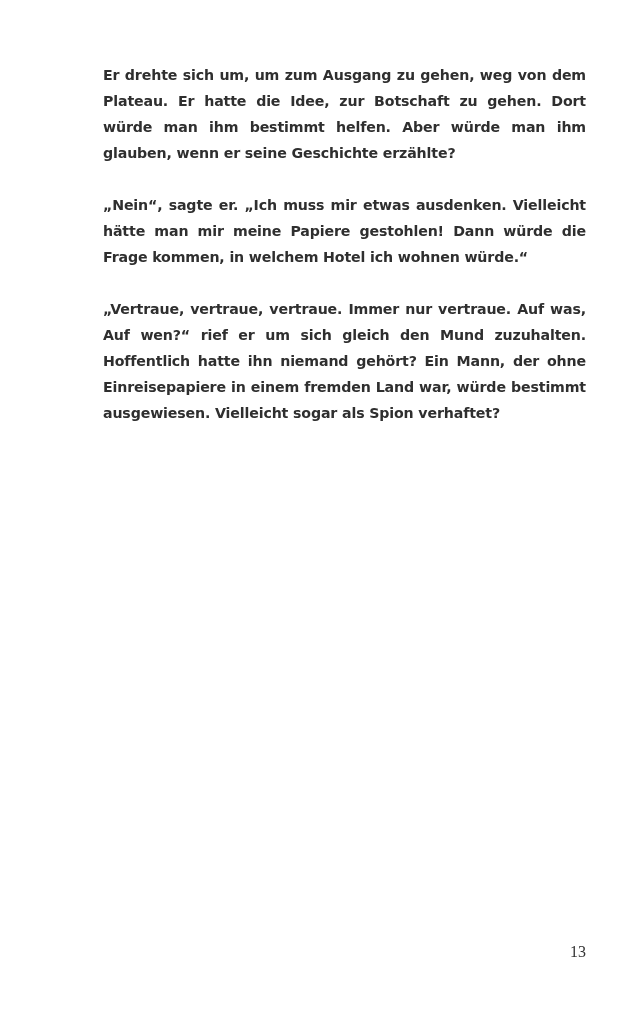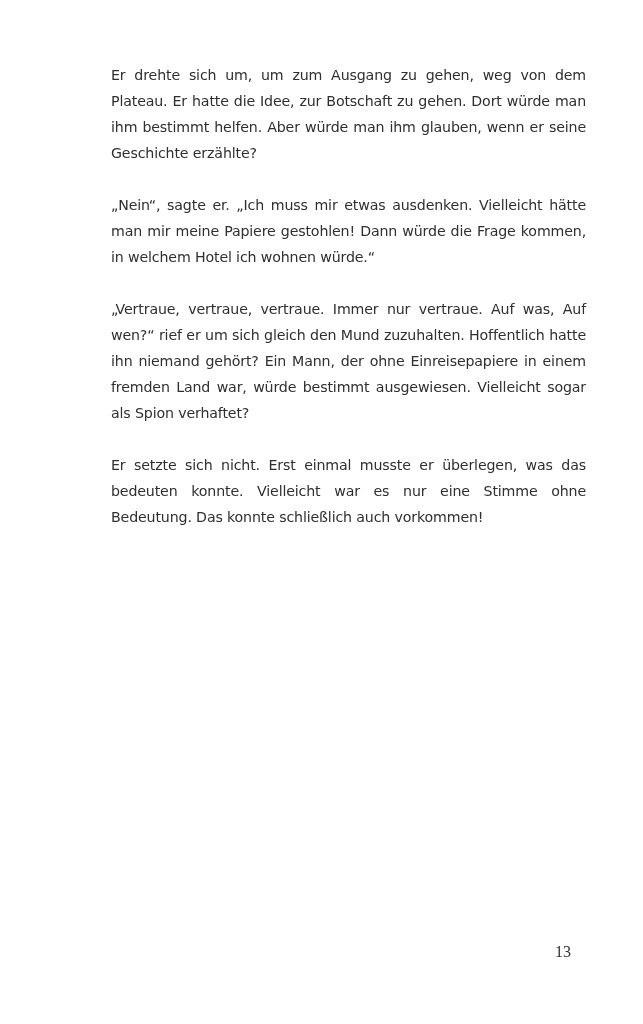--- a/index.html
+++ b/index.html
@@ -20,37 +20,37 @@
     width: 491px;
     font-family: "DejaVu Sans", sans-serif;
     font-size: 14.2px;
     line-height: 26px;
     color: #2f2f2f;
     text-align: justify;
     letter-spacing: -0.15px;
     word-spacing: 0px;
   }
   .para {
-    margin: 0 0 26px 16px;
+    margin: 0 0 26px 8px;
+    font-weight: bold;
   }
   .para.tight {
     margin-bottom: 0;
   }
   .page-number {
     position: absolute;
-    right: 72px;
+    right: 57px;
     top: 943px;
     font-family: "Liberation Serif", serif;
     font-size: 16px;
     color: #333333;
   }
 </style>
 </head>
 <body>
 
 <div class="page">
   <p class="para">Er drehte sich um, um zum Ausgang zu gehen, weg von dem Plateau. Er hatte die Idee, zur Botschaft zu gehen. Dort würde man ihm bestimmt helfen. Aber würde man ihm glauben, wenn er seine Geschichte erzählte?</p>
   <p class="para">„Nein“, sagte er. „Ich muss mir etwas ausdenken. Vielleicht hätte man mir meine Papiere gestohlen! Dann würde die Frage kommen, in welchem Hotel ich wohnen würde.“</p>
   <p class="para">„Vertraue, vertraue, vertraue. Immer nur vertraue. Auf was, Auf wen?“ rief er um sich gleich den Mund zuzuhalten. Hoffentlich hatte ihn niemand gehört? Ein Mann, der ohne Einreisepapiere in einem fremden Land war, würde bestimmt ausgewiesen. Vielleicht sogar als Spion verhaftet?</p>
-  <p class="para">Er setzte sich nicht. Erst einmal musste er überlegen, was das bedeuten konnte. Vielleicht war es nur eine Stimme ohne Bedeutung. Das konnte schließlich auch vorkommen!</p>
 </div>
 
 <div class="page-number">13</div>
 
 </body></html>

